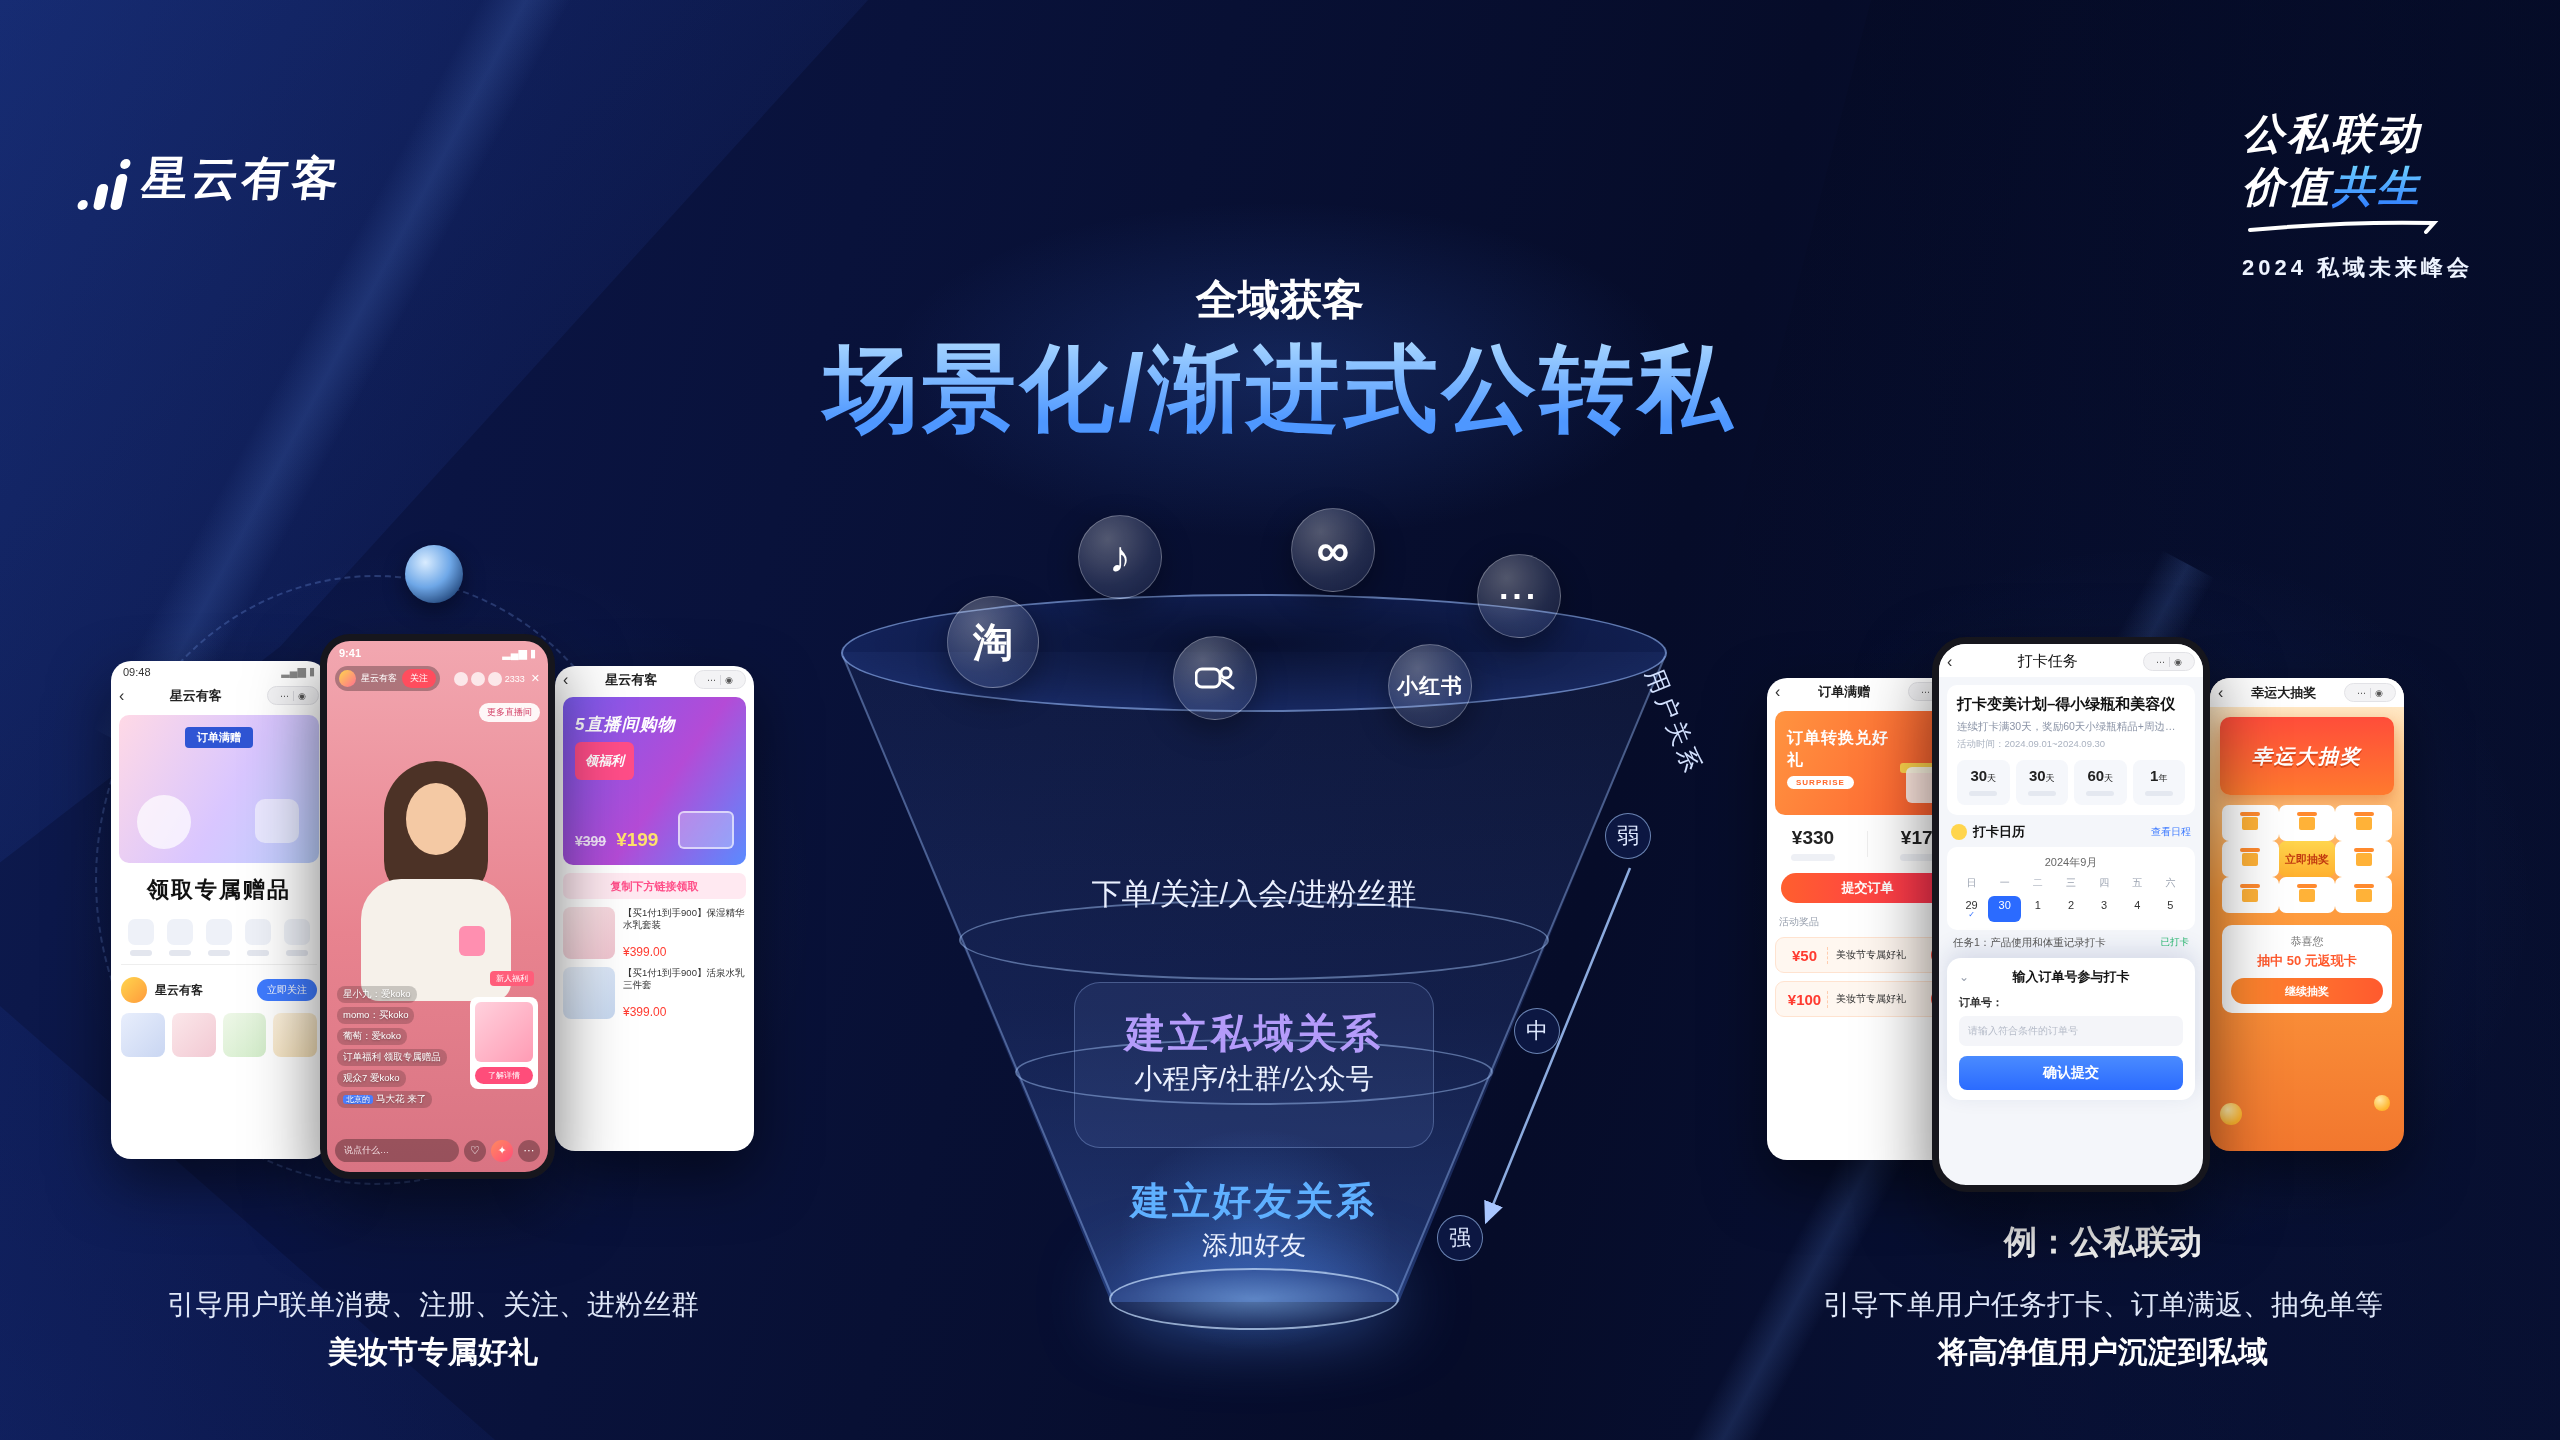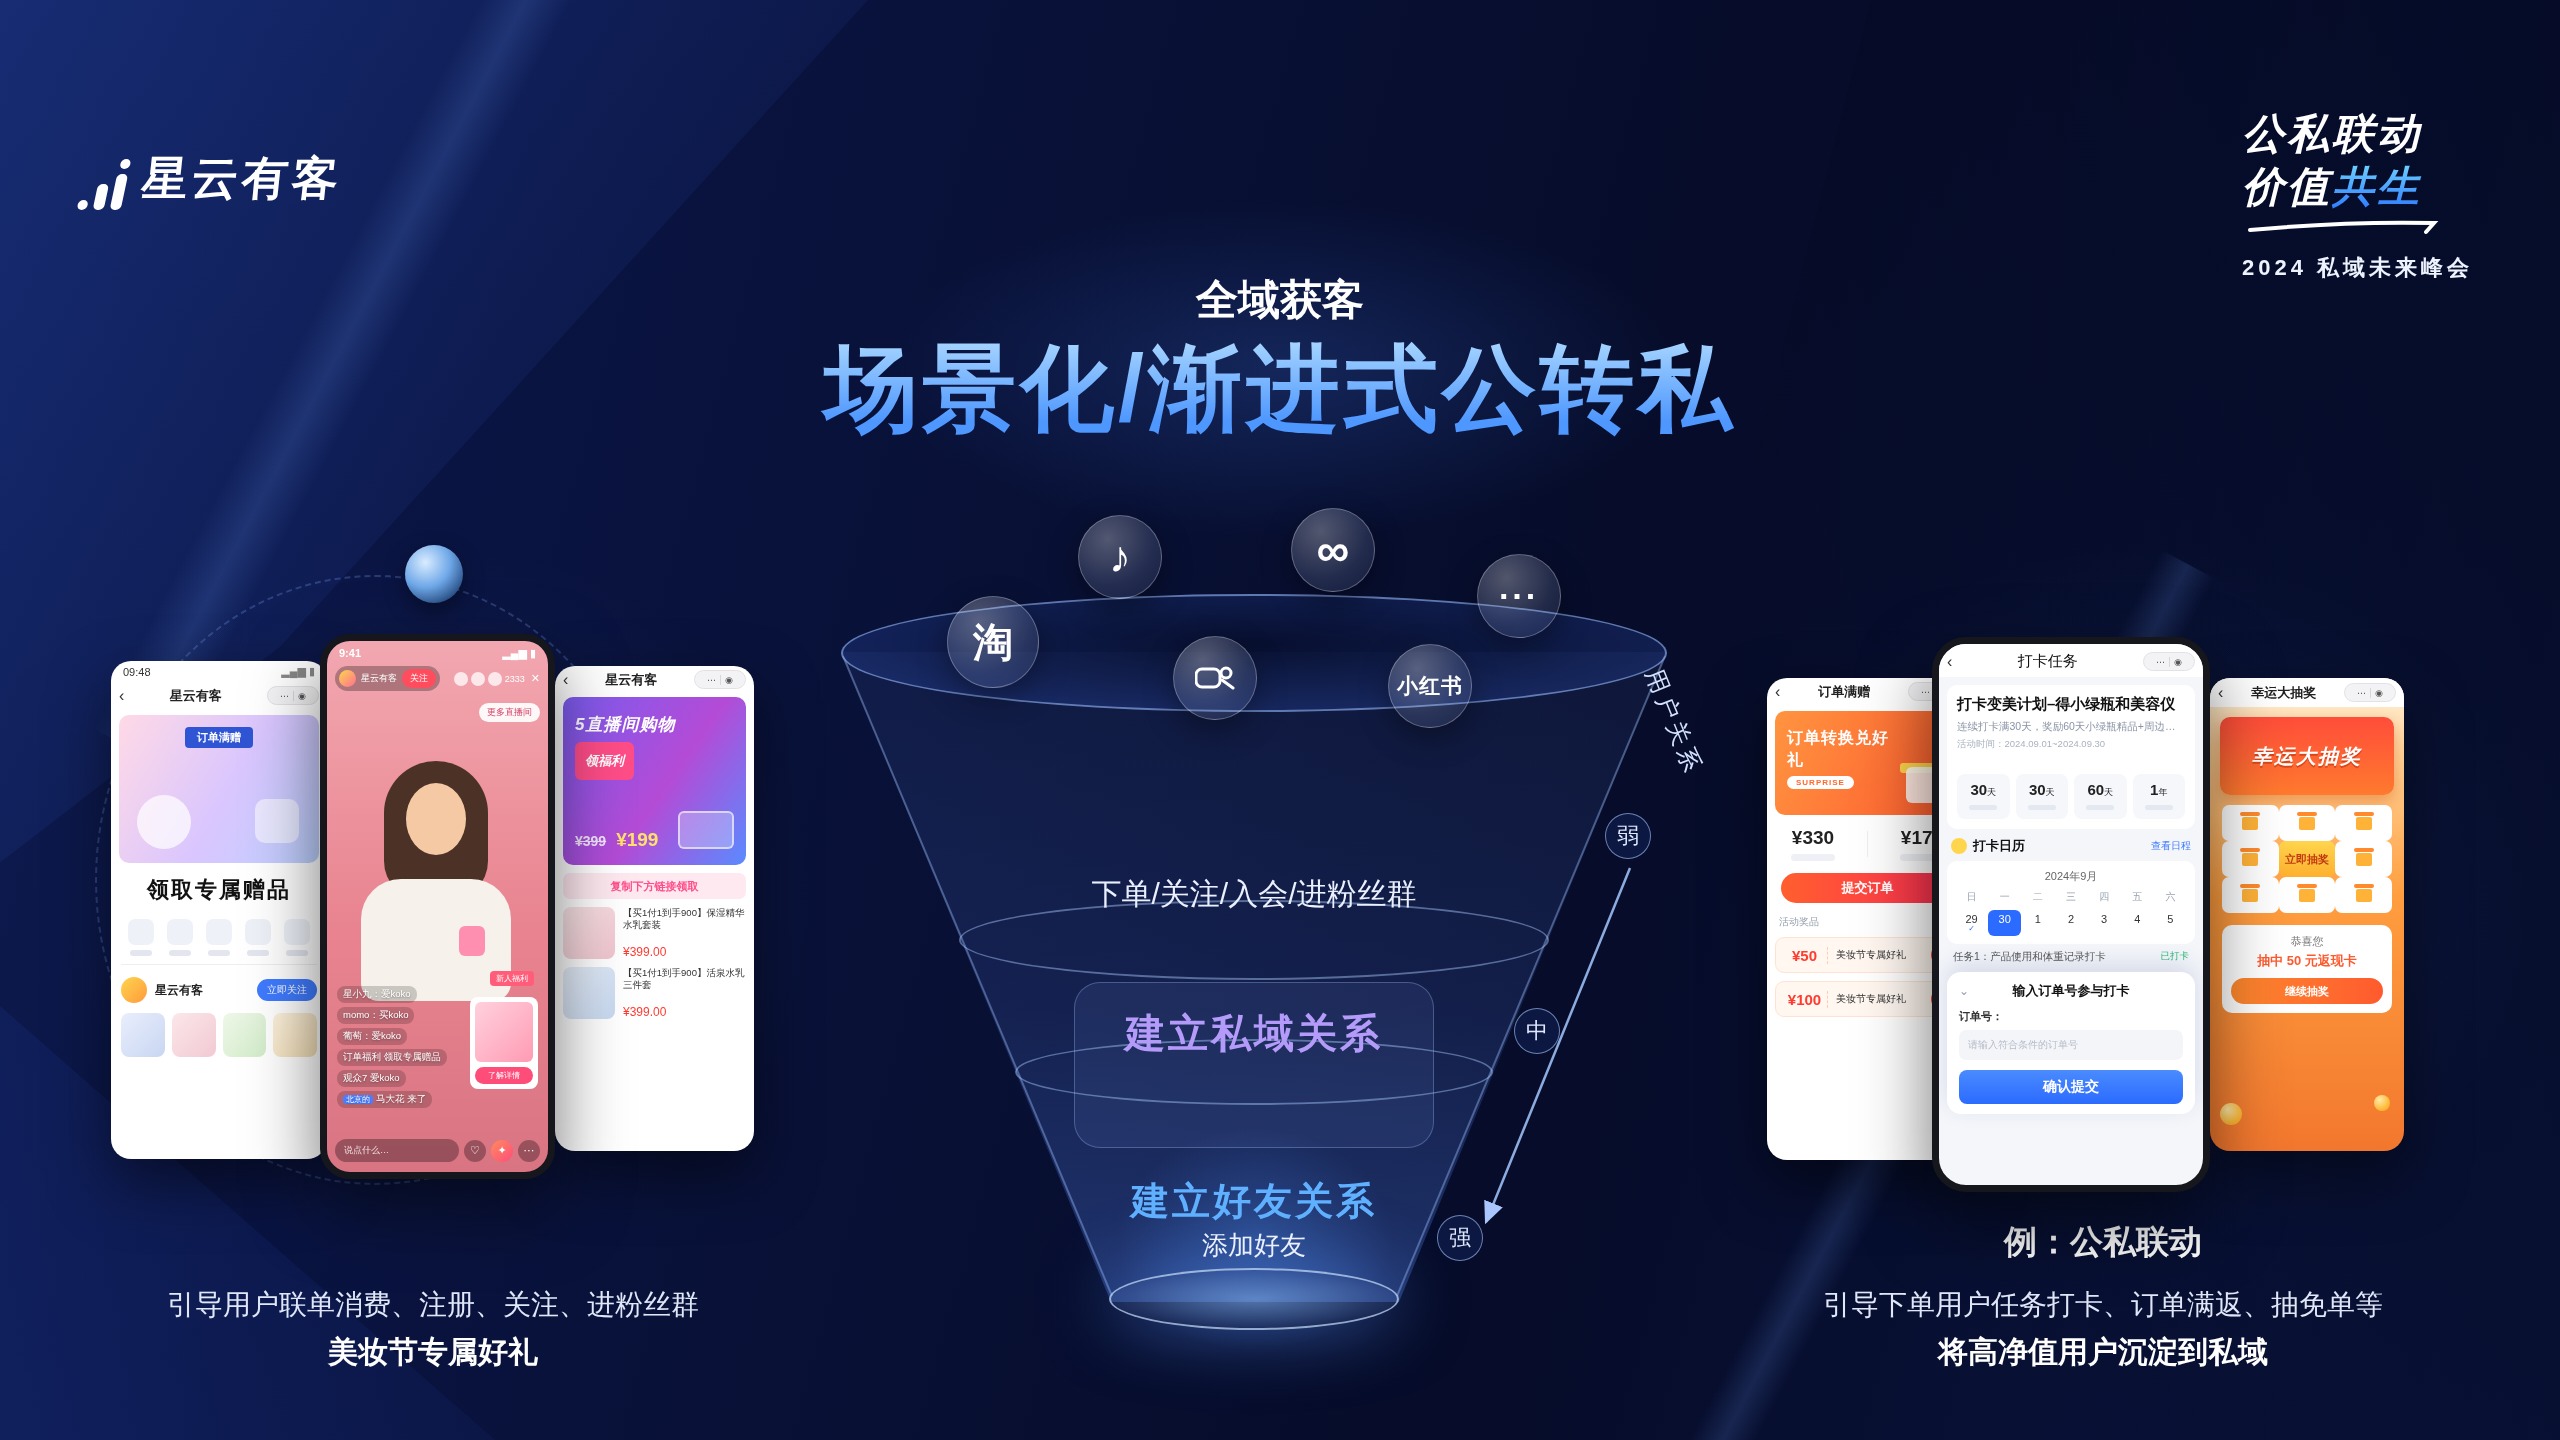--- a/index.html
+++ b/index.html
@@ -197,21 +197,21 @@
   .coupon-stamp{width:22px;height:22px;border-radius:50%;background:radial-gradient(circle,#ff6a4d,#ff3b30);flex:none}
 
   
   .phone-task{left:1932px;top:637px;width:278px;height:555px;z-index:7;position:absolute;background:#f4f6fa;color:#222}
   .task-header{background:#fff;display:flex;align-items:center;padding:8px 8px 6px}
   .task-title{flex:1;text-align:center;font-size:15px;font-weight:400;color:#111}
   .task-card{background:#fff;margin:8px;border-radius:10px;padding:10px}
   .task-headline{font-size:15px;font-weight:800;color:#111}
   .task-desc{font-size:10.5px;color:#8a93a6;margin-top:5px;line-height:1.4}
   .task-period{font-size:9.5px;color:#aab2c0;margin-top:4px}
-  .task-stats{display:flex;gap:6px;margin-top:23px}
+  .task-stats{display:flex;gap:6px;margin-top:9px}
   .task-stat{flex:1;background:#f5f7fb;border-radius:8px;text-align:center;padding:7px 0 9px}
   .task-stat b{font-size:15px;color:#222}.task-stat i{font-style:normal;font-size:9px;color:#222}
   .task-stat s{display:block;width:28px;height:5px;border-radius:3px;background:#e4e8f0;margin:6px auto 0;text-decoration:none}
   .task-calrow{display:flex;align-items:center;margin:2px 12px}
   .task-emoji{width:16px;height:16px;border-radius:50%;background:#ffd54d;margin-right:6px}
   .task-callabel{font-size:13px;font-weight:800;color:#111;flex:1}
   .task-callink{font-size:10px;color:#3f7bff}
   .task-cal{background:#fff;margin:6px 8px;border-radius:10px;padding:8px}
   .task-month{text-align:center;font-size:11px;color:#666}
   .task-week,.task-dates{display:flex;margin-top:6px}
@@ -332,20 +332,21 @@
     </div>
   <div class="abs pf pf-xhs">
       <span>小红书</span>
     </div>
   <div class="abs pf pf-more">
       <span>···</span>
     </div>
 
   <div class="abs lvl lvl-d1">下单/关注/入会/进粉丝群</div>
   <div class="abs lvl lvl-t2">建立私域关系</div>
+  <div class="abs lvl lvl-d2">小程序/社群/公众号</div>
   <div class="abs lvl lvl-t3">建立好友关系</div>
   <div class="abs lvl lvl-d3">添加好友</div>
 
   <div class="abs axis-label">用户关系</div>
   <div class="abs axis-dot axis-weak">
       <span>弱</span>
     </div>
   <div class="abs axis-dot axis-mid">
       <span>中</span>
     </div>

